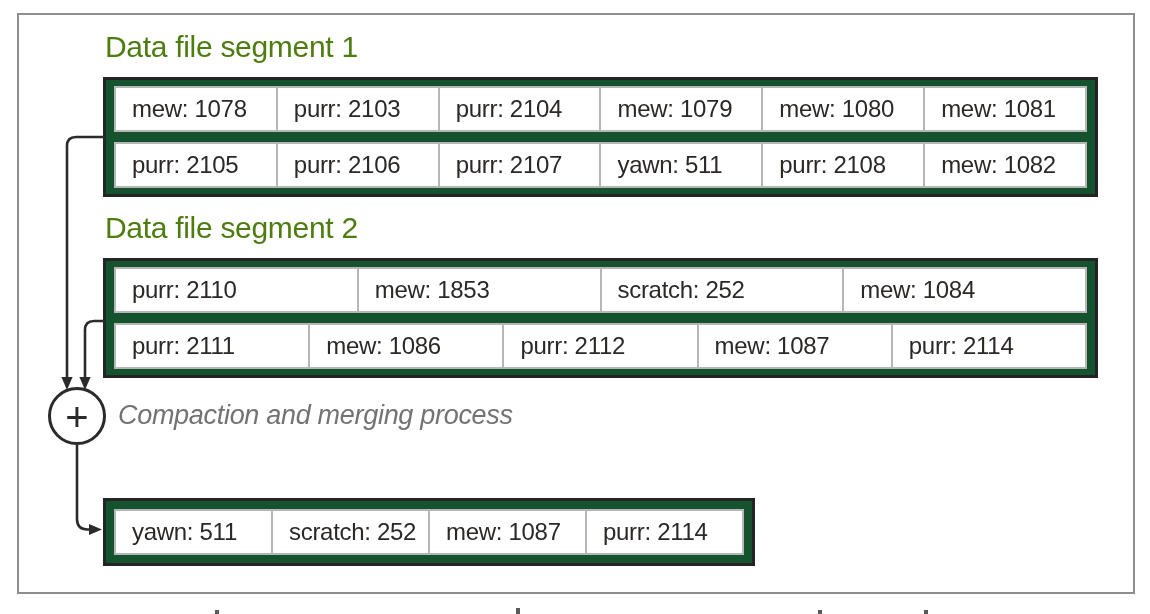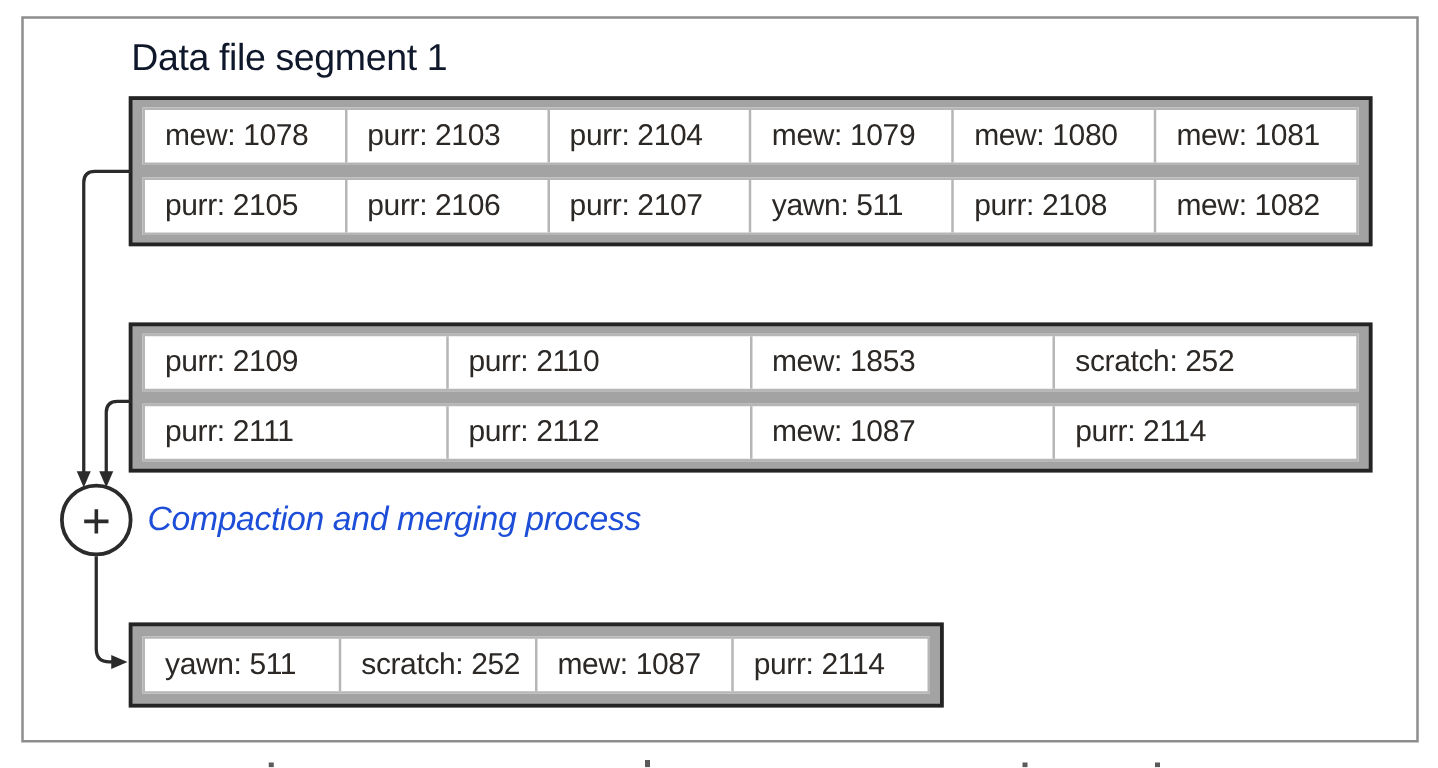--- a/index.html
+++ b/index.html
@@ -6,61 +6,62 @@
   .canvas {
     position:relative; width:1150px; height:614px; background:#ffffff;
     font-family:"Liberation Sans", sans-serif; color:#2b2826; overflow:hidden;
   }
   .frame {
     position:absolute; left:17px; top:13px; width:1118px; height:581px;
     border:2px solid #8d8d8d; box-sizing:border-box; background:transparent;
   }
   .title {
     position:absolute; font-size:30px; line-height:34px; letter-spacing:-0.3px;
-    color:#0f172a; white-space:nowrap;
+    color:#4d7c0f; white-space:nowrap;
   }
   .t1 { left:105px; top:30px; }
   .t2 { left:105px; top:211px; }
   .t3 { left:105px; top:453px; }
   .box {
-    position:absolute; box-sizing:border-box; border:3px solid #242424; background:#a3a3a3;
+    position:absolute; box-sizing:border-box; border:3px solid #242424; background:#14532d;
     display:flex; flex-direction:column; justify-content:space-between; padding:6px 8px;
   }
   .seg1 { left:103px; top:77px;  width:995px; height:120px; }
   .seg2 { left:103px; top:258px; width:995px; height:120px; }
   .mrg  { left:103px; top:498px; width:652px; height:68px; justify-content:center; }
   .strip {
     display:flex; height:46px; box-sizing:border-box;
     border:2px solid #b6b6b6; background:#ffffff;
   }
   .cell {
     flex:1 1 0; display:flex; align-items:center; padding-left:16px;
     font-size:24px; letter-spacing:-0.3px; white-space:nowrap; overflow:hidden;
     border-right:2px solid #b6b6b6; color:#2b2826;
   }
   .cell:last-child { border-right:none; }
   .process-label {
     position:absolute; left:118px; top:399px; font-style:italic;
-    font-size:27px; line-height:33px; letter-spacing:-0.3px; color:#1d4ed8; white-space:nowrap;
+    font-size:27px; line-height:33px; letter-spacing:-0.3px; color:#737373; white-space:nowrap;
   }
   .flow { position:absolute; left:0; top:0; pointer-events:none; }
   .frag { position:absolute; background:#5a5a5a; }
   .frag1 { left:215px; top:610px; width:4px; height:4px; }
   .frag2 { left:516px; top:608px; width:4px; height:6px; }
   .frag3 { left:818px; top:610px; width:4px; height:4px; }
   .frag4 { left:924px; top:610px; width:4px; height:4px; }
 </style>
 </head>
 <body>
 
 <div class="canvas">
 
   <div class="frame"></div>
 
   <div class="title t1">Data file segment 1</div>
+  <div class="title t2">Data file segment 2</div>
 
   <div class="box seg1">
     <div class="strip">
       <div class="cell">mew: 1078</div>
       <div class="cell">purr: 2103</div>
       <div class="cell">purr: 2104</div>
       <div class="cell">mew: 1079</div>
       <div class="cell">mew: 1080</div>
       <div class="cell">mew: 1081</div>
     </div>
@@ -69,27 +70,28 @@
       <div class="cell">purr: 2106</div>
       <div class="cell">purr: 2107</div>
       <div class="cell">yawn: 511</div>
       <div class="cell">purr: 2108</div>
       <div class="cell">mew: 1082</div>
     </div>
   </div>
 
   <div class="box seg2">
     <div class="strip">
-      <div class="cell">purr: 2109</div>
       <div class="cell">purr: 2110</div>
       <div class="cell">mew: 1853</div>
       <div class="cell">scratch: 252</div>
+      <div class="cell">mew: 1084</div>
     </div>
     <div class="strip">
       <div class="cell">purr: 2111</div>
+      <div class="cell">mew: 1086</div>
       <div class="cell">purr: 2112</div>
       <div class="cell">mew: 1087</div>
       <div class="cell">purr: 2114</div>
     </div>
   </div>
 
   <div class="process-label">Compaction and merging process</div>
 
   <div class="box mrg">
     <div class="strip">

